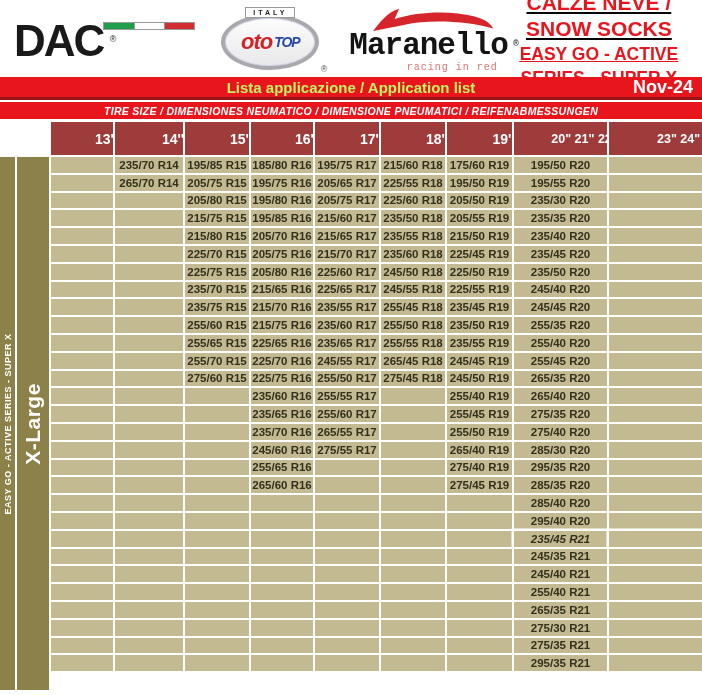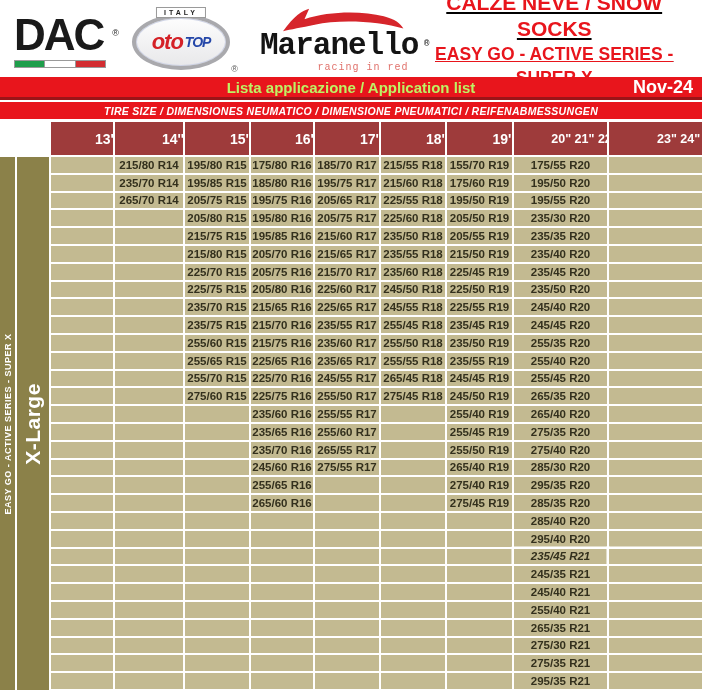--- a/index.html
+++ b/index.html
@@ -10,21 +10,21 @@
     --cols:62px 68px 64px 62px 64px 64px 65px 93px 1fr;
   }
   *{box-sizing:border-box;margin:0;padding:0;}
   html,body{width:702px;}
   body{
     width:702px;height:695px;overflow:hidden;background:#fff;
     font-family:"Liberation Sans",sans-serif;position:relative;
   }
   
   .brandbar{height:77px;display:flex;align-items:center;padding-left:14px;background:#fff;}
-  .dac{display:flex;flex-direction:column;margin-top:4px;}
+  .dac{display:flex;flex-direction:row;margin-top:4px;}
   .dac-word{font-size:44px;font-weight:900;color:#1a1a1a;letter-spacing:-2px;line-height:44px;position:relative;}
   .dac-reg{font-size:9px;font-weight:400;position:absolute;bottom:2px;right:-11px;color:#1a1a1a;}
   .dac-flag{display:flex;height:8px;width:92px;margin-top:3px;}
   .dac-flag span{flex:1;border:1px solid #9a9a9a;}
   .dac-flag .g{background:#1e9e4b;border-right:none;}
   .dac-flag .w{background:#fff;}
   .dac-flag .r{background:#d22d31;border-left:none;}
   .ototop{position:relative;margin-left:26px;margin-top:6px;}
   .oto-oval{
     width:98px;height:56px;border:4px solid #a9a9ad;border-radius:50%;
@@ -141,31 +141,20 @@
 <div class="sheet">
   <div class="vstrip1">
     <span class="vtext series">EASY GO - ACTIVE SERIES - SUPER X</span>
   </div>
   <div class="vstrip2">
     <span class="vtext size">X-Large</span>
   </div>
   <div class="tbody">
       <div class="trow">
         <div class="tcell"></div>
-        <div class="tcell">215/80 R14</div>
-        <div class="tcell">195/80 R15</div>
-        <div class="tcell">175/80 R16</div>
-        <div class="tcell">185/70 R17</div>
-        <div class="tcell">215/55 R18</div>
-        <div class="tcell">155/70 R19</div>
-        <div class="tcell">175/55 R20</div>
-        <div class="tcell"></div>
-      </div>
-      <div class="trow">
-        <div class="tcell"></div>
         <div class="tcell">235/70 R14</div>
         <div class="tcell">195/85 R15</div>
         <div class="tcell">185/80 R16</div>
         <div class="tcell">195/75 R17</div>
         <div class="tcell">215/60 R18</div>
         <div class="tcell">175/60 R19</div>
         <div class="tcell">195/50 R20</div>
         <div class="tcell"></div>
       </div>
       <div class="trow">

